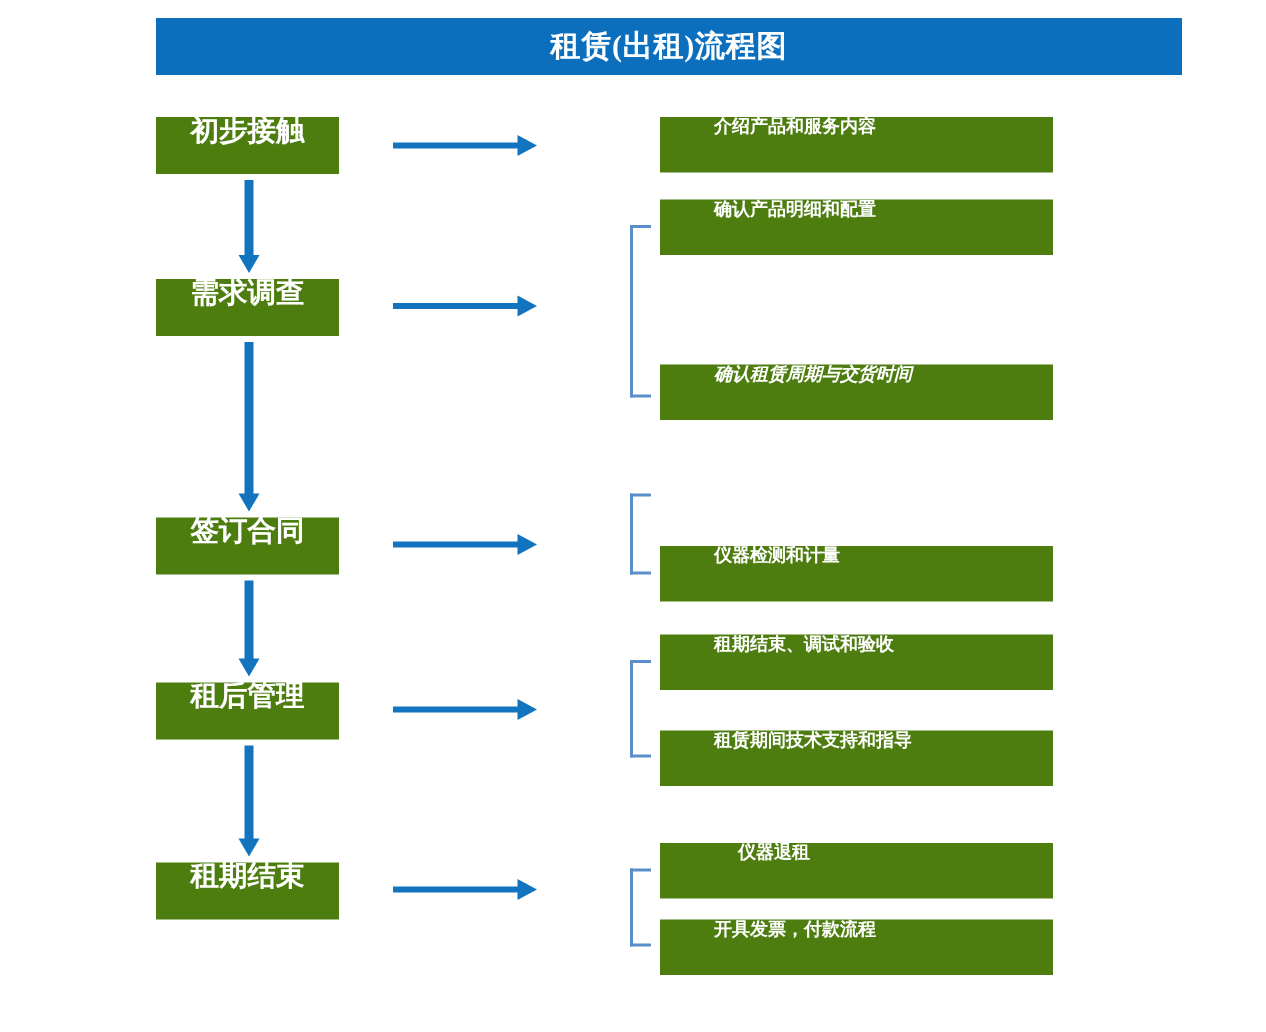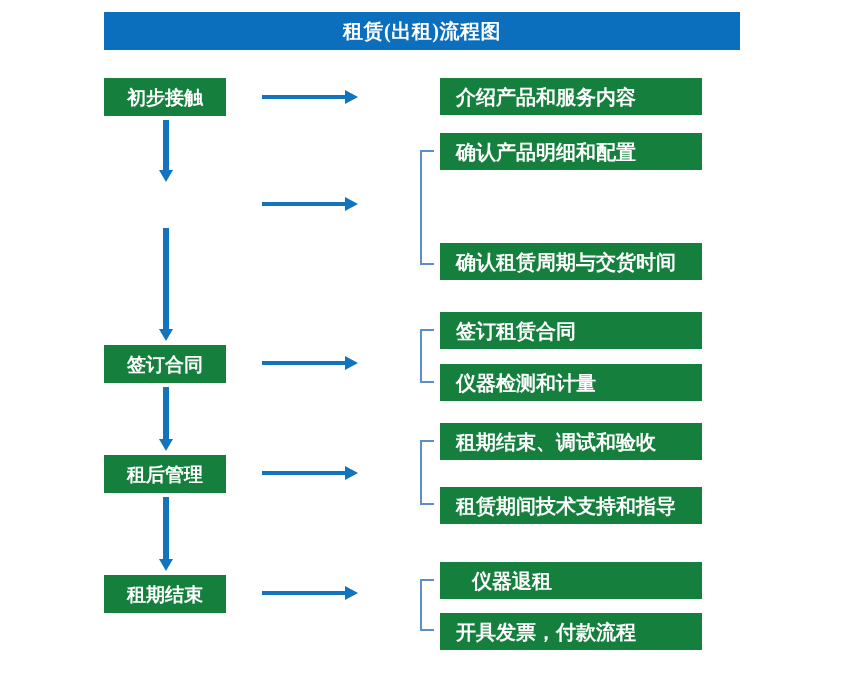--- a/index.html
+++ b/index.html
@@ -18,41 +18,40 @@
     position: relative;
     width: 844px;
     height: 688px;
   }
 
   
   .title-bar {
     position: absolute;
     left: 104px;
     top: 12px;
-    width: 636px;
+    width: 684px;
     height: 38px;
     background: #0b6fbd;
     display: flex;
     align-items: center;
     justify-content: center;
   }
   .title-bar .title-text {
     color: #ffffff;
     font-size: 20px;
     font-weight: bold;
     letter-spacing: 0.5px;
     line-height: 1;
   }
 
   
   .node {
     position: absolute;
-    background: #15803d;
+    background: #4d7c0f;
     display: flex;
-    align-items: center;
     box-sizing: border-box;
   }
   .node .node-text {
     color: #ffffff;
     font-size: 19px;
     font-weight: bold;
     line-height: 1;
     white-space: nowrap;
   }
   .node.stage {
@@ -61,36 +60,37 @@
     justify-content: center;
   }
   .node.detail {
     left: 440px;
     width: 262px;
     height: 37px;
     justify-content: flex-start;
     padding-left: 16px;
   }
   .node.detail .node-text {
-    font-size: 20px;
+    font-size: 12px;
+    margin-left: 20px;
   }
 
   
   .stage { left: 104px; }
   #stage-0 { top: 78px; }
   #stage-1 { top: 186px; }
   #stage-2 { top: 345px; }
   #stage-3 { top: 455px; }
   #stage-4 { top: 575px; }
 
   
   #detail-0 { top: 78px; }
   #detail-1 { top: 133px; }
   #detail-2 { top: 186px; }
-  #detail-3 { top: 243px; }
+  #detail-3 { top: 243px; font-style: italic; }
   #detail-4 { top: 312px; }
   #detail-5 { top: 364px; }
   #detail-6 { top: 423px; }
   #detail-7 { top: 487px; }
   #detail-8 { top: 562px; padding-left: 32px; }
   #detail-9 { top: 613px; }
 
   
   .h-arrow {
     position: absolute;
@@ -171,20 +171,23 @@
 
 <div id="canvas">
 
   <div class="title-bar">
     <span class="title-text">租赁(出租)流程图</span>
   </div>
 
   <div class="node stage" id="stage-0">
     <span class="node-text">初步接触</span>
   </div>
+  <div class="node stage" id="stage-1">
+    <span class="node-text">需求调查</span>
+  </div>
   <div class="node stage" id="stage-2">
     <span class="node-text">签订合同</span>
   </div>
   <div class="node stage" id="stage-4">
     <span class="node-text">租期结束</span>
   </div>
   <div class="node stage" id="stage-3">
     <span class="node-text">租后管理</span>
   </div>
 
@@ -233,23 +236,20 @@
 
   <div class="node detail" id="detail-0">
     <span class="node-text">介绍产品和服务内容</span>
   </div>
   <div class="node detail" id="detail-1">
     <span class="node-text">确认产品明细和配置</span>
   </div>
   <div class="node detail" id="detail-3">
     <span class="node-text">确认租赁周期与交货时间</span>
   </div>
-  <div class="node detail" id="detail-4">
-    <span class="node-text">签订租赁合同</span>
-  </div>
   <div class="node detail" id="detail-5">
     <span class="node-text">仪器检测和计量</span>
   </div>
   <div class="node detail" id="detail-6">
     <span class="node-text">租期结束、调试和验收</span>
   </div>
   <div class="node detail" id="detail-7">
     <span class="node-text">租赁期间技术支持和指导</span>
   </div>
   <div class="node detail" id="detail-8">

